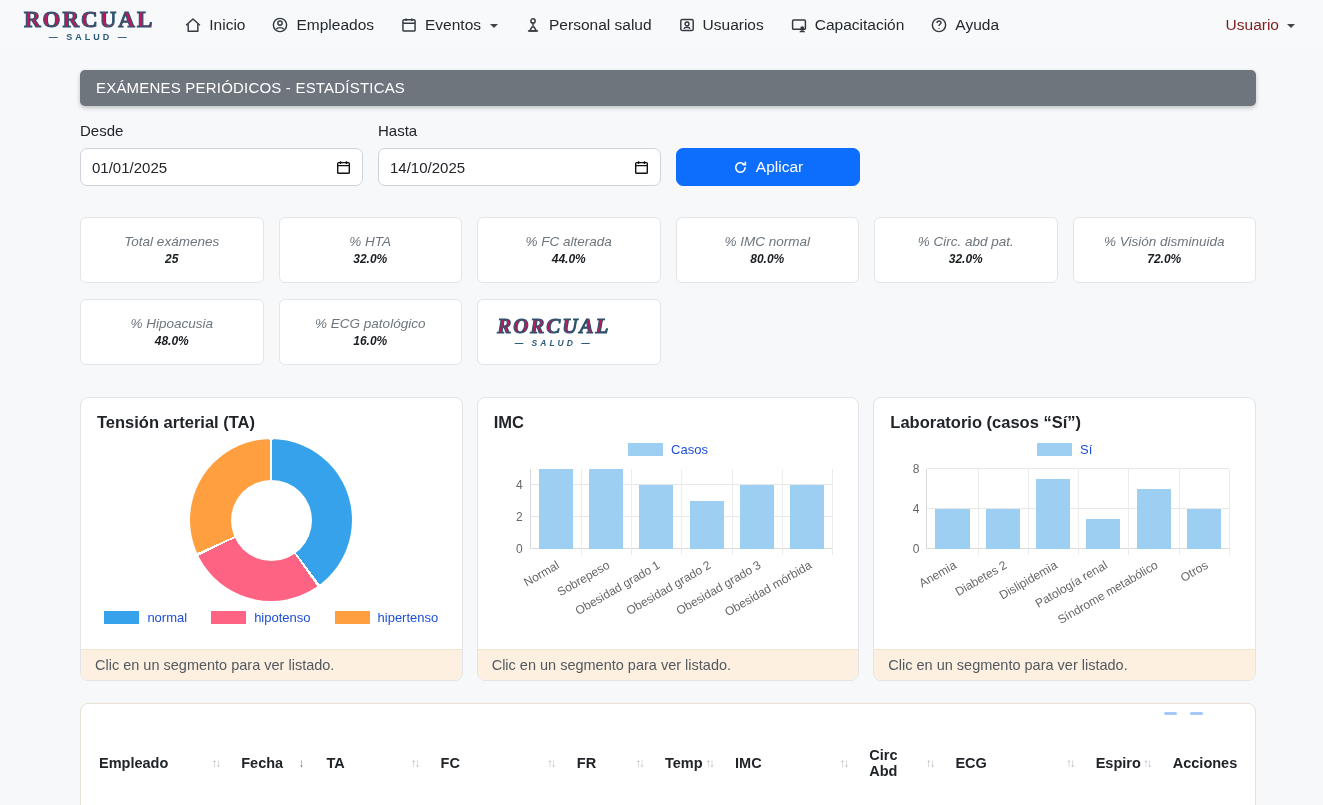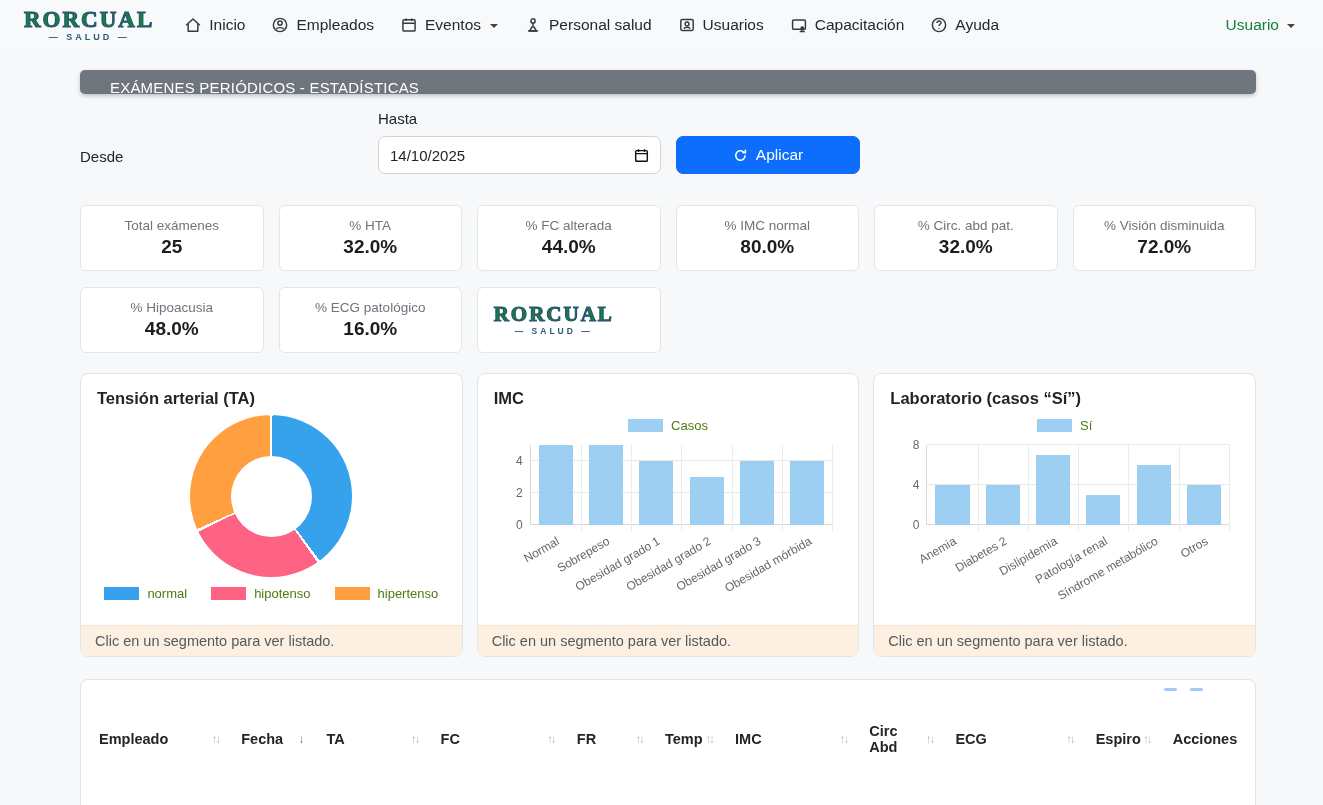--- a/index.html
+++ b/index.html
@@ -3,69 +3,69 @@
 <meta charset="utf-8">
 <style>
   * { margin:0; padding:0; box-sizing:border-box; }
   html,body { width:1323px; height:805px; overflow:hidden; }
   body { font-family:"Liberation Sans", sans-serif; background:#f6f8fa; color:#212529; }
 
   
   .navbar { display:flex; align-items:center; height:48px; padding:2px 28px 0 24px; background:#f7f9fa; }
   .brand { margin-right:30px; text-align:center; line-height:1; cursor:pointer; }
   .brand .l1 { font-family:"Liberation Serif", serif; font-weight:bold; font-size:23px; letter-spacing:2px;
-               color:#15803d; -webkit-text-stroke:1.1px #27536e; }
+               color:#be185d; -webkit-text-stroke:1.1px #27536e; }
   .brand .l2 { font-size:9px; font-weight:bold; letter-spacing:3px; color:#2c5b78; margin-top:2px; }
   .nav-items { display:flex; align-items:center; gap:26px; }
   .nav-link { display:flex; align-items:center; gap:7px; font-size:15.5px; color:#24292e; text-decoration:none; cursor:pointer; }
   .nav-icon { width:18px; height:18px; color:#343a40; display:inline-flex; }
   .nav-icon svg { width:100%; height:100%; }
   .caret { width:0; height:0; border-left:4px solid transparent; border-right:4px solid transparent; border-top:4.5px solid #444; margin-left:2px; margin-top:2px; }
-  .nav-user { margin-left:auto; display:flex; align-items:center; gap:6px; font-size:15.5px; color:#15803d; cursor:pointer; }
+  .nav-user { margin-left:auto; display:flex; align-items:center; gap:6px; font-size:15.5px; color:#7f1d1d; cursor:pointer; }
 
   
   .container { width:1176px; margin:22px 0 0 80px; }
 
-  .title-bar { height:24px; line-height:36px; background:#6e757d; border-radius:5px; color:#fff;
-               font-size:15px; padding:0 30px; letter-spacing:.2px; box-shadow:0 2px 4px rgba(0,0,0,.22); }
+  .title-bar { height:36px; line-height:36px; background:#6e757d; border-radius:5px; color:#fff;
+               font-size:15px; padding:0 16px; letter-spacing:.2px; box-shadow:0 2px 4px rgba(0,0,0,.22); }
 
   
   .filters { display:flex; gap:15px; margin-top:16px; align-items:flex-end; }
   .filter-col { width:283px; }
   .filter-col label { display:block; font-size:15px; margin-bottom:9px; color:#212529; }
   .date-input { height:38px; background:#fff; border:1px solid #ced4da; border-radius:7px; padding:0 11px;
                 display:flex; align-items:center; justify-content:space-between; font-size:15px; cursor:text; }
   .date-input .cal { width:15px; height:15px; color:#111; display:inline-flex; }
   .date-input .cal svg { width:100%; height:100%; }
   .btn-apply { width:184px; height:38px; background:#0d6efd; border:1px solid #0d6efd; border-radius:7px;
                color:#fff; font-size:15.5px; font-family:inherit; display:flex; align-items:center; justify-content:center; gap:8px; cursor:pointer; }
   .btn-apply .ric { width:15px; height:15px; display:inline-flex; }
 
   
   .stats-grid { display:grid; grid-template-columns:repeat(6,1fr); gap:16px 15px; margin-top:31px; }
   .stat-card { background:#fff; border:1px solid #e3e6e9; border-radius:6px; height:66px;
-               display:flex; flex-direction:column; align-items:center; justify-content:center; gap:3px; }
+               display:flex; flex-direction:column; align-items:center; justify-content:center; gap:3px;font-style:italic; }
   .stat-label { font-size:13.5px; color:#6c757d; }
-  .stat-value { font-size:19px; font-weight:bold; color:#1a1e21; }
+  .stat-value { font-size:12px; font-weight:bold; color:#1a1e21; }
   .stat-card .brand .l1 { font-size:21px; }
   .stat-card .brand .l2 { font-size:8.5px; }
 
   
-  .charts-grid { display:grid; grid-template-columns:repeat(3,1fr); gap:14px; margin-top:20px; }
+  .charts-grid { display:grid; grid-template-columns:repeat(3,1fr); gap:14px; margin-top:32px; }
   .chart-card { background:#fff; border:1px solid #e1e5e9; border-radius:8px; height:284px; display:flex; flex-direction:column; overflow:hidden; }
   .chart-body { flex:1; padding:15px 16px 0; display:flex; flex-direction:column; }
   .chart-title { font-size:16.5px; font-weight:bold; color:#212529; }
   .chart-footer { background:#fdf0e1; border-top:1px solid #f3e4cf; color:#52595f; font-size:14.5px; padding:7px 14px; }
 
   
   .donut-wrap { display:flex; flex-direction:column; align-items:center; }
   .donut { width:162px; height:162px; border-radius:50%; margin-top:7px; position:relative; }
   .donut .hole { position:absolute; left:50%; top:50%; width:81px; height:81px; margin:-40.5px 0 0 -40.5px; border-radius:50%; background:#fff; }
   .pie-legend { display:flex; justify-content:center; gap:24px; margin-top:9px; }
-  .legend-item { display:flex; align-items:center; gap:8px; font-size:13px; color:#4d7c0f; cursor:pointer; }
+  .legend-item { display:flex; align-items:center; gap:8px; font-size:13px; color:#1d4ed8; cursor:pointer; }
   .legend-swatch { width:35px; height:13px; display:inline-block; }
 
   
   .bar-legend { display:flex; justify-content:center; margin:10px 0 10px; }
   .bar-area { margin:2px 10px 0 36px; }
   .bar-plot { position:relative; height:80px; border-left:1px solid #d9d9d9; }
   .gridline { position:absolute; left:0; right:0; height:1px; background:#e8e8e8; }
   .gridline.base { background:#d9d9d9; }
   .vline { position:absolute; top:0; width:1px; height:calc(100% + 6px); background:#ececec; }
   .bars { position:absolute; inset:0; display:flex; }
@@ -182,20 +182,29 @@
 
 <main class="container">
 
   <div class="title-bar">
     <span>EXÁMENES PERIÓDICOS - ESTADÍSTICAS</span>
   </div>
 
   <div class="filters">
     <div class="filter-col">
       <label>Desde</label>
+      <div class="date-input">
+        <span>01/01/2025</span>
+        <span class="cal">
+          <svg viewBox="0 0 16 16" fill="none" stroke="currentColor" stroke-width="1.5">
+              <rect x="1.8" y="2.8" width="12.4" height="11.4" rx="1"></rect>
+              <path d="M1.8 6h12.4M4.8 1.2v3M11.2 1.2v3"></path>
+            </svg>
+        </span>
+      </div>
     </div>
     <div class="filter-col">
       <label>Hasta</label>
       <div class="date-input">
         <span>14/10/2025</span>
         <span class="cal">
           <svg viewBox="0 0 16 16" fill="none" stroke="currentColor" stroke-width="1.5">
               <rect x="1.8" y="2.8" width="12.4" height="11.4" rx="1"></rect>
               <path d="M1.8 6h12.4M4.8 1.2v3M11.2 1.2v3"></path>
             </svg>

